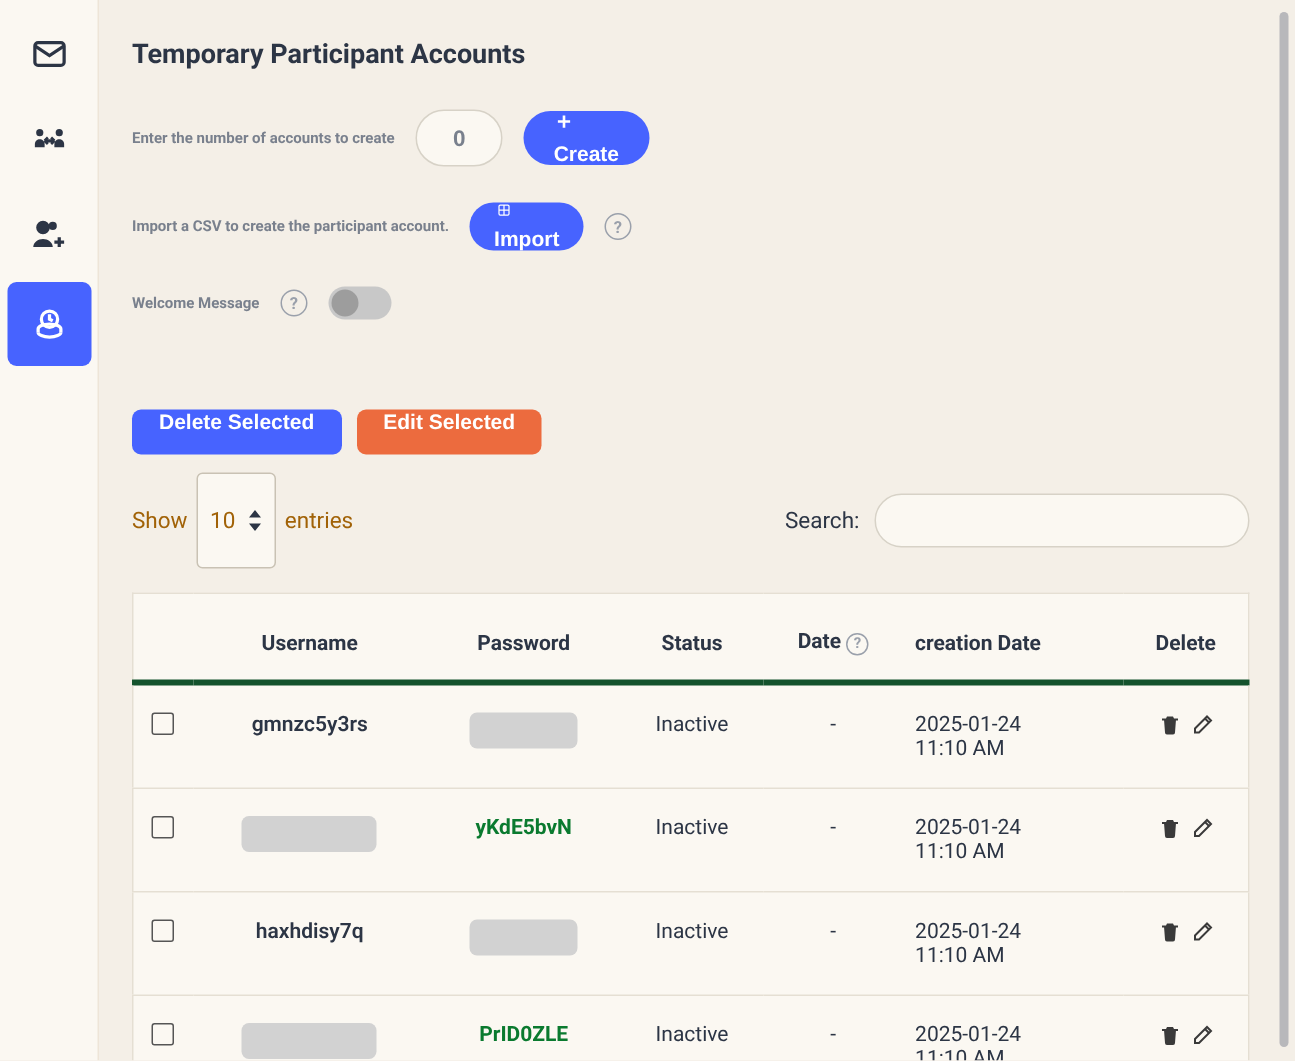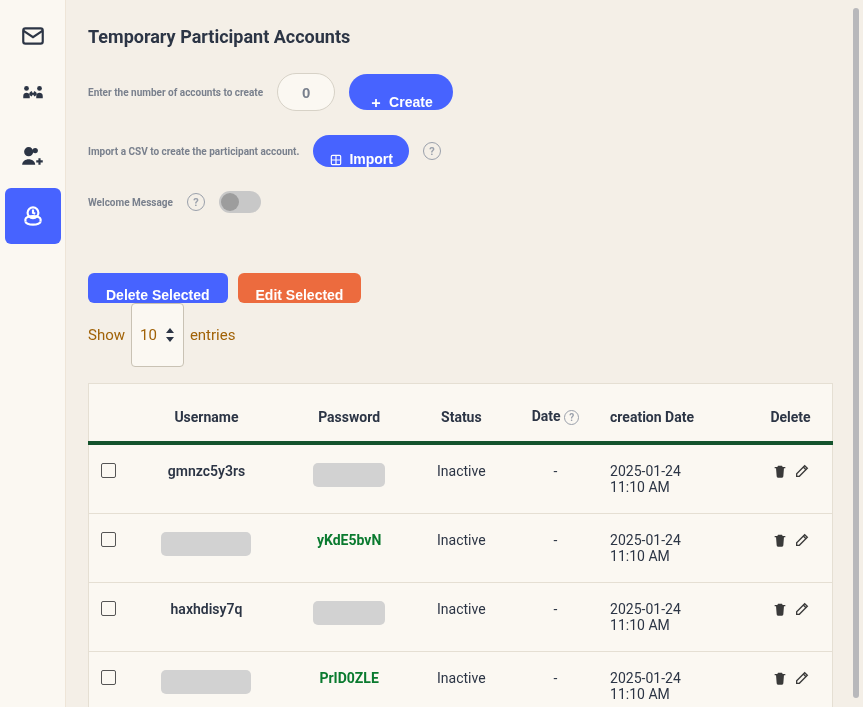--- a/index.html
+++ b/index.html
@@ -78,31 +78,32 @@
     border: 1px solid #d7d2c7;
     border-radius: 20px;
     text-align: center;
     font-size: 15px;
     font-weight: 600;
     color: #79808d;
     background: #fbf8f2;
   }
   .btn {
     display: inline-flex;
-    align-items: flex-end;
+    align-items: flex-start;
     gap: 6px;
     border: none;
     background: #4763ff;
     color: #fff;
     height: 36px;
     padding: 0 20px;
     border-radius: 20px;
     font-weight: 700;
     font-size: 14px;
     cursor: pointer;
+    flex-direction: column;
   }
   .btn svg { width: 14px; height: 14px; stroke: #fff; }
   .btn-orange { background: #ec6b3e; }
   .btn-rect {
     border-radius: 6px;
     height: 30px;
     padding: 0 18px;
     font-size: 14px;
   }
   .help-circle {
@@ -133,21 +134,21 @@
     height: 18px;
     background: #9d9d9d;
     border-radius: 50%;
     top: 2px;
     left: 2px;
   }
   .actions-row {
     display: flex;
     gap: 10px;
     margin-top: 60px;
-    margin-bottom: 0;
+    margin-bottom: 12px;
   }
   .datatable-controls {
     display: flex;
     align-items: center;
     justify-content: space-between;
     margin-bottom: 16px;
   }
   .show-entries {
     display: flex;
     align-items: center;
@@ -321,20 +322,24 @@
     <div class="datatable-controls">
       <div class="show-entries">
         <span>Show</span>
         <div class="select-wrap">
           <span>10</span>
           <svg viewBox="0 0 10 14" fill="#2c3545">
               <path d="M5 0l4 5H1zM5 14l4-5H1z"></path>
             </svg>
         </div>
         <span>entries</span>
+      </div>
+      <div class="search-wrap">
+        <span>Search:</span>
+        <input class="search-input" type="text" style="">
       </div>
     </div>
 
     <table class="accounts">
       <thead>
         <tr>
           <th style="width:40px;"></th>
           <th>Username</th>
           <th>Password</th>
           <th>Status</th>

